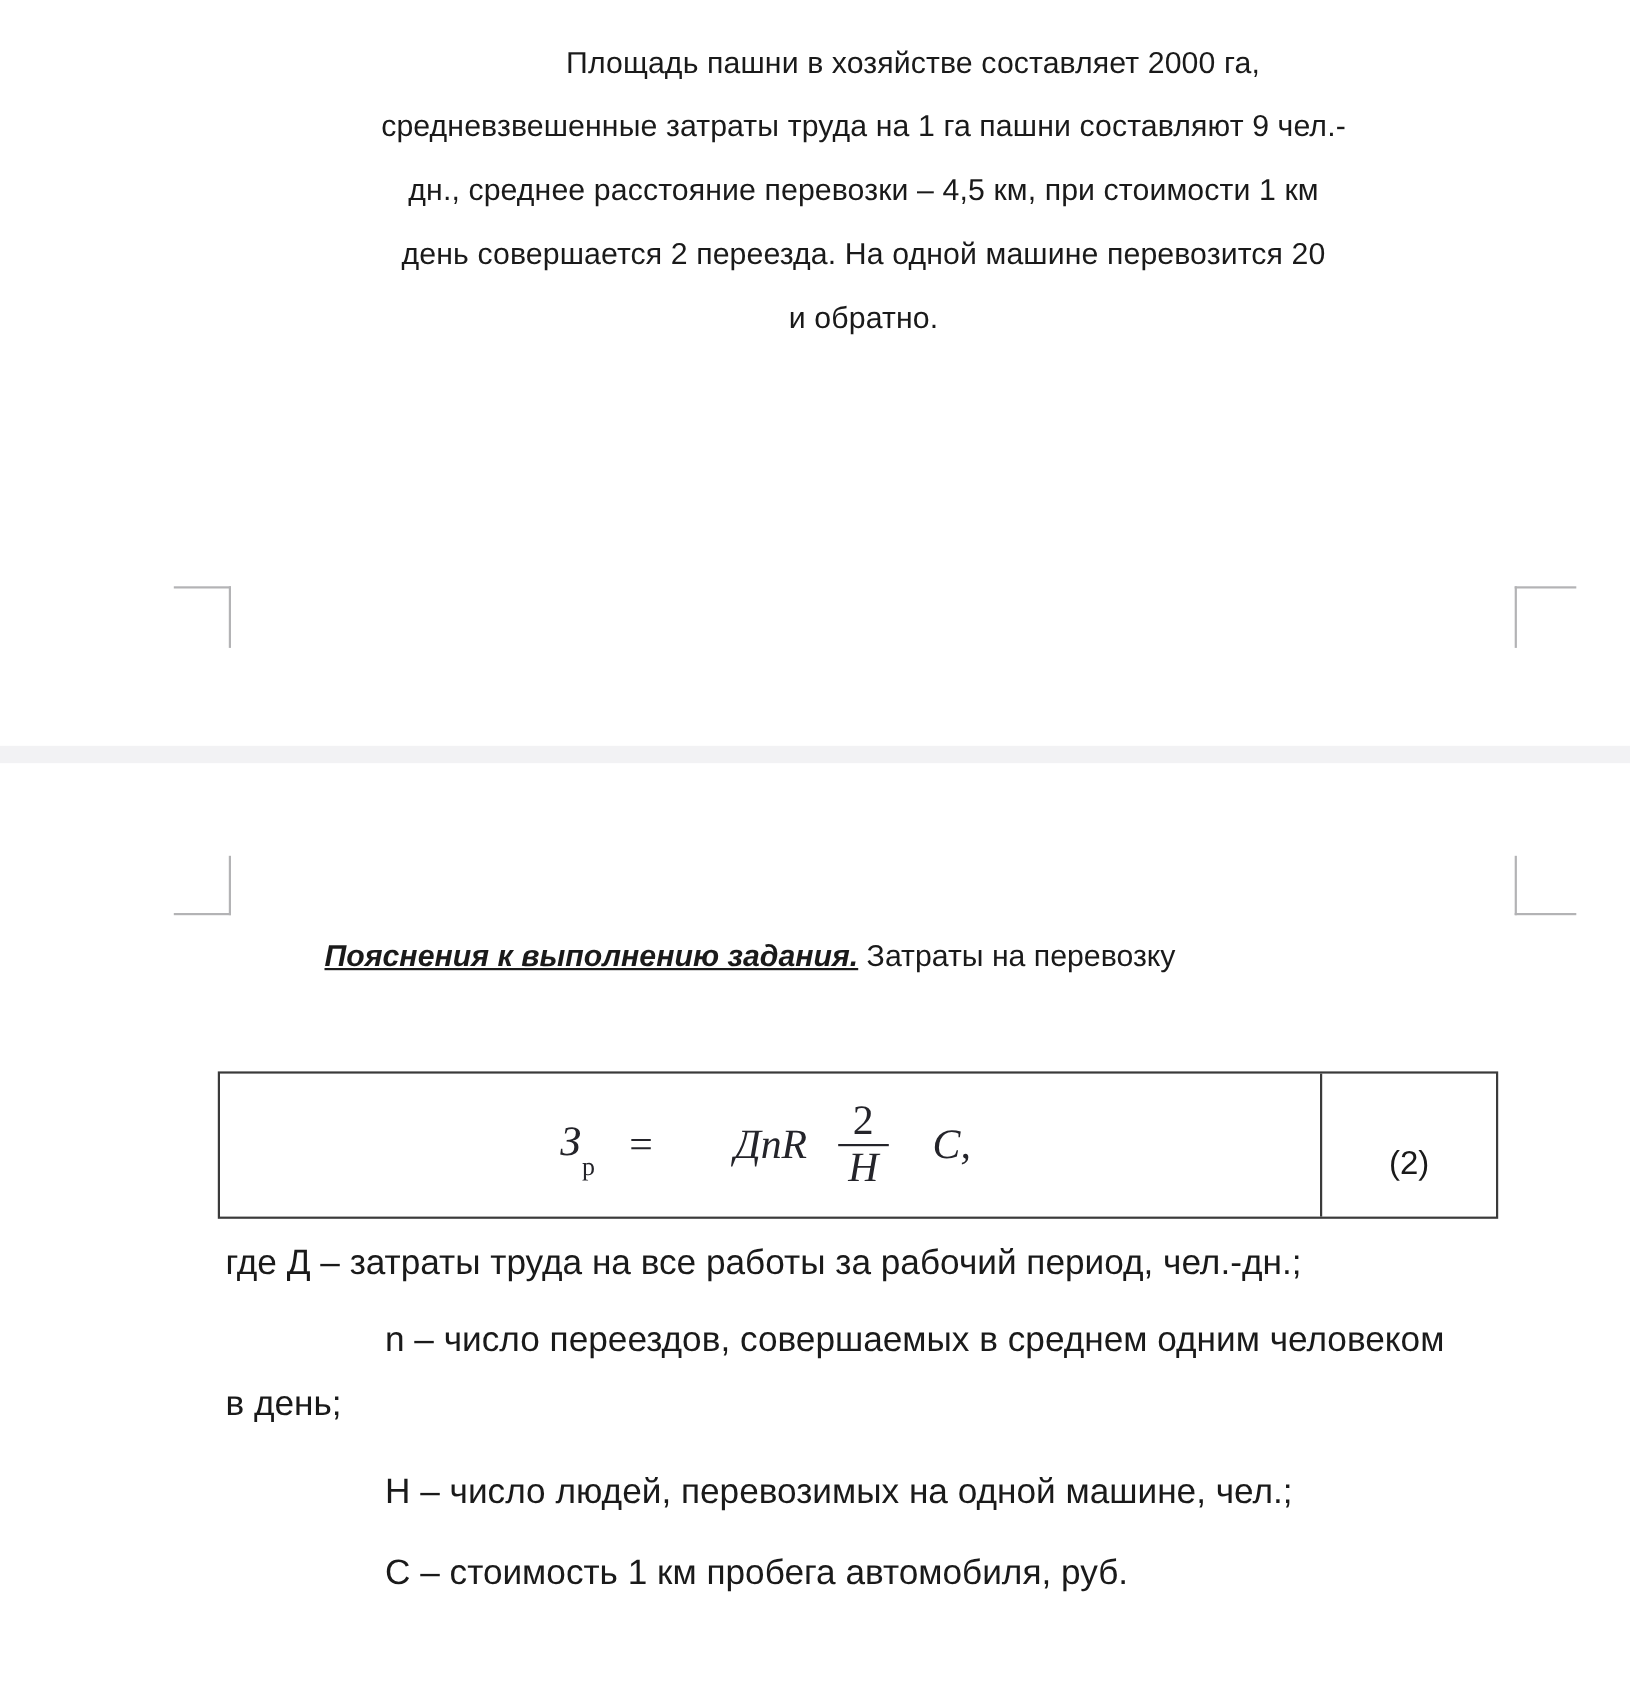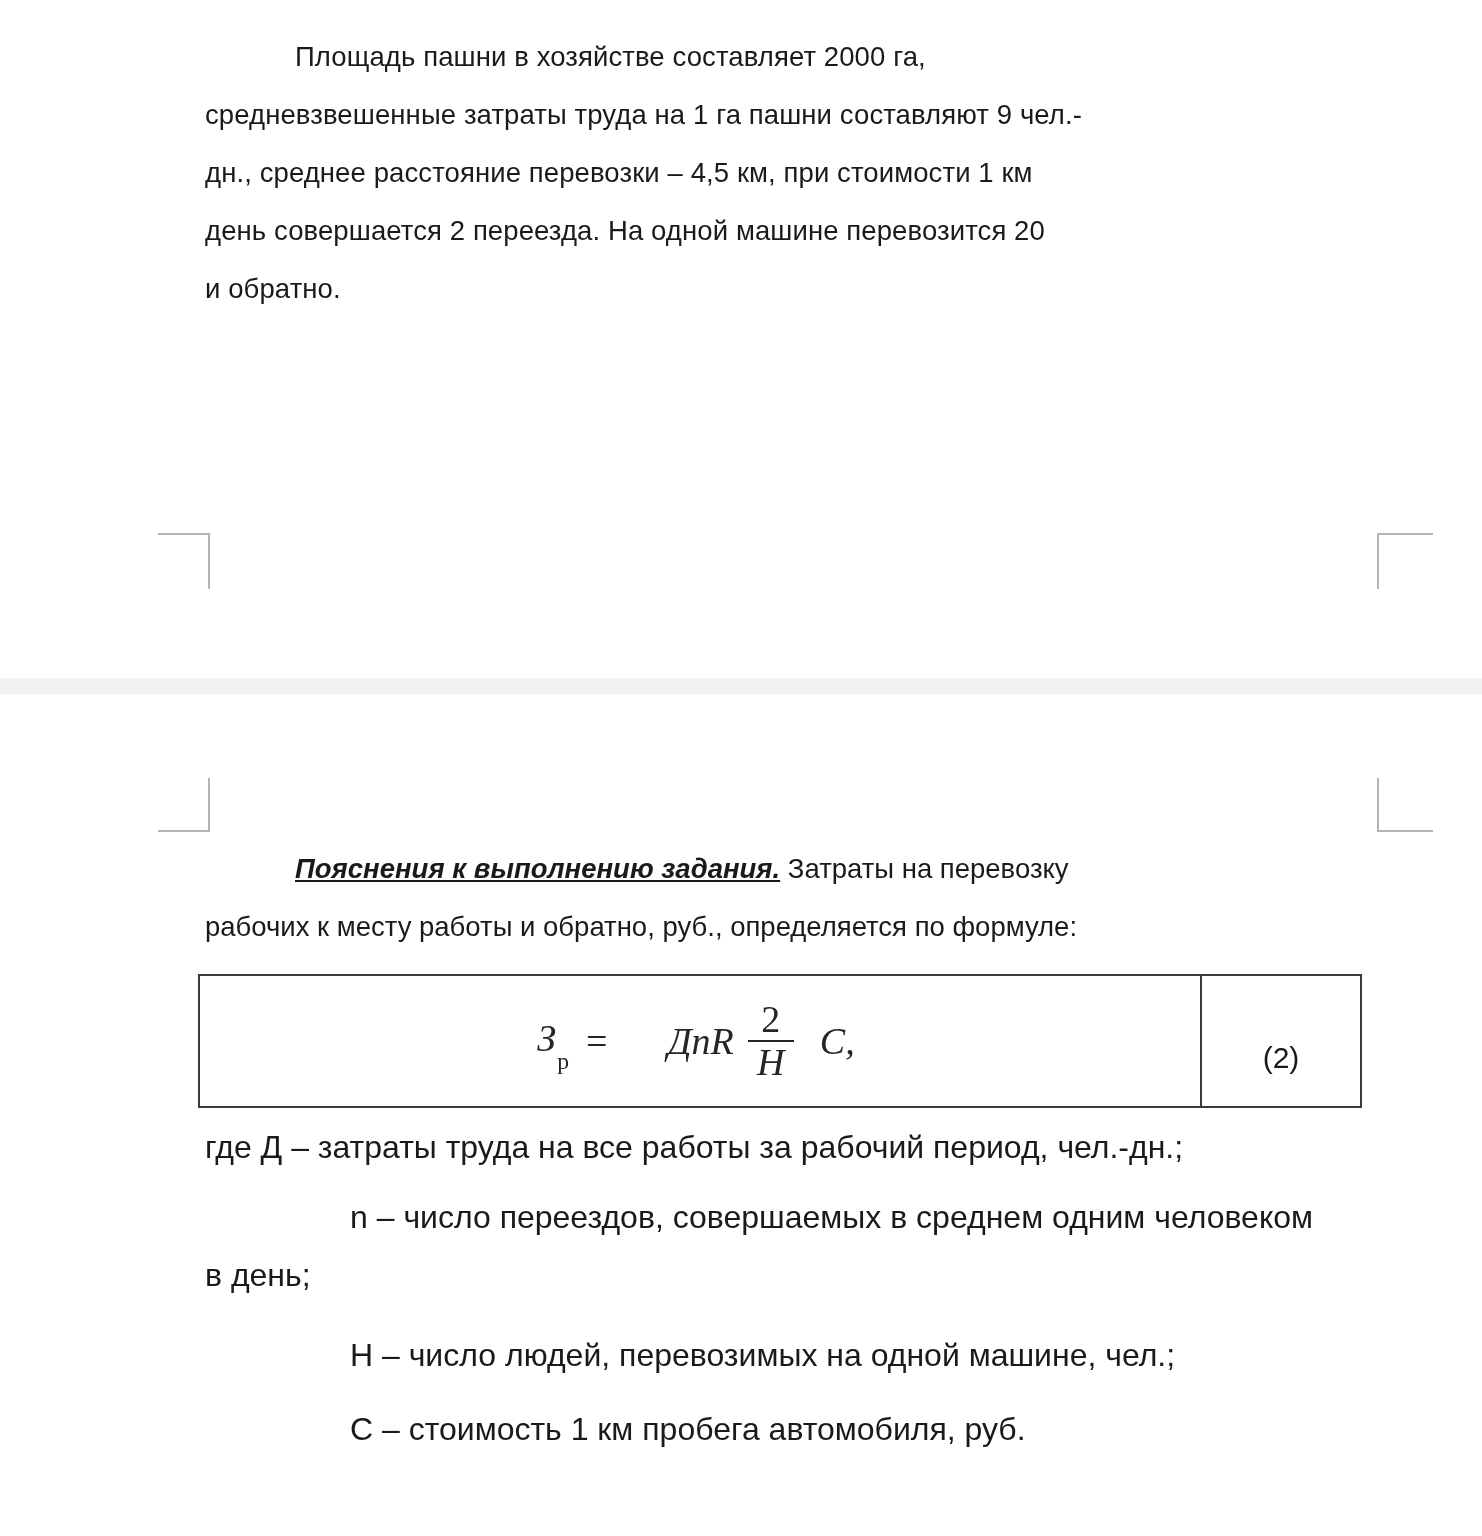--- a/index.html
+++ b/index.html
@@ -23,21 +23,21 @@
     background: #ffffff;
   }
 
   
   .page {
     position: absolute;
     left: 0;
     width: 1482px;
     background: #ffffff;
   }
-  #page-one { top: 0; height: 678px; }
+  #page-one { top: 0; height: 678px; text-align: center; }
   #page-two { top: 694px; height: 842px; }
 
   .page-gap {
     position: absolute;
     left: 0;
     top: 678px;
     width: 1482px;
     height: 16px;
     background: #f2f2f4;
   }
@@ -147,21 +147,21 @@
     color: #1a1a1a;
     padding-top: 34px;
   }
 
   .formula {
     font-family: "Liberation Serif", serif;
     font-size: 38px;
     color: #24242a;
     display: flex;
     align-items: center;
-    gap: 6px;
+    gap: 20px;
     transform: translateX(-4px);
   }
   .formula .it { font-style: italic; margin-left: 44px; }
   .formula .var-z {
     font-style: italic;
     position: relative;
     padding-right: 2px;
   }
   .formula .sub {
     font-size: 0.62em;
@@ -240,21 +240,20 @@
     <div class="v"></div>
       <div class="h"></div>
   </div>
   <div class="marker" id="marker-p2-tr">
     <div class="v"></div>
       <div class="h"></div>
   </div>
 
   <div id="para-explanation">
     <div class="first-line"><span class="em-heading">Пояснения к выполнению задания.</span><span> Затраты на перевозку</span></div>
-    <div>рабочих к месту работы и обратно, руб., определяется по формуле:</div>
   </div>
 
   <div id="formula-table">
     <div id="formula-cell">
       <div class="formula">
         <span class="var-z"><span>З</span><span class="sub">р</span></span>
         <span class="eq">=</span>
         <span class="it">ДnR</span>
         <span class="frac">
           <span class="num">2</span>

